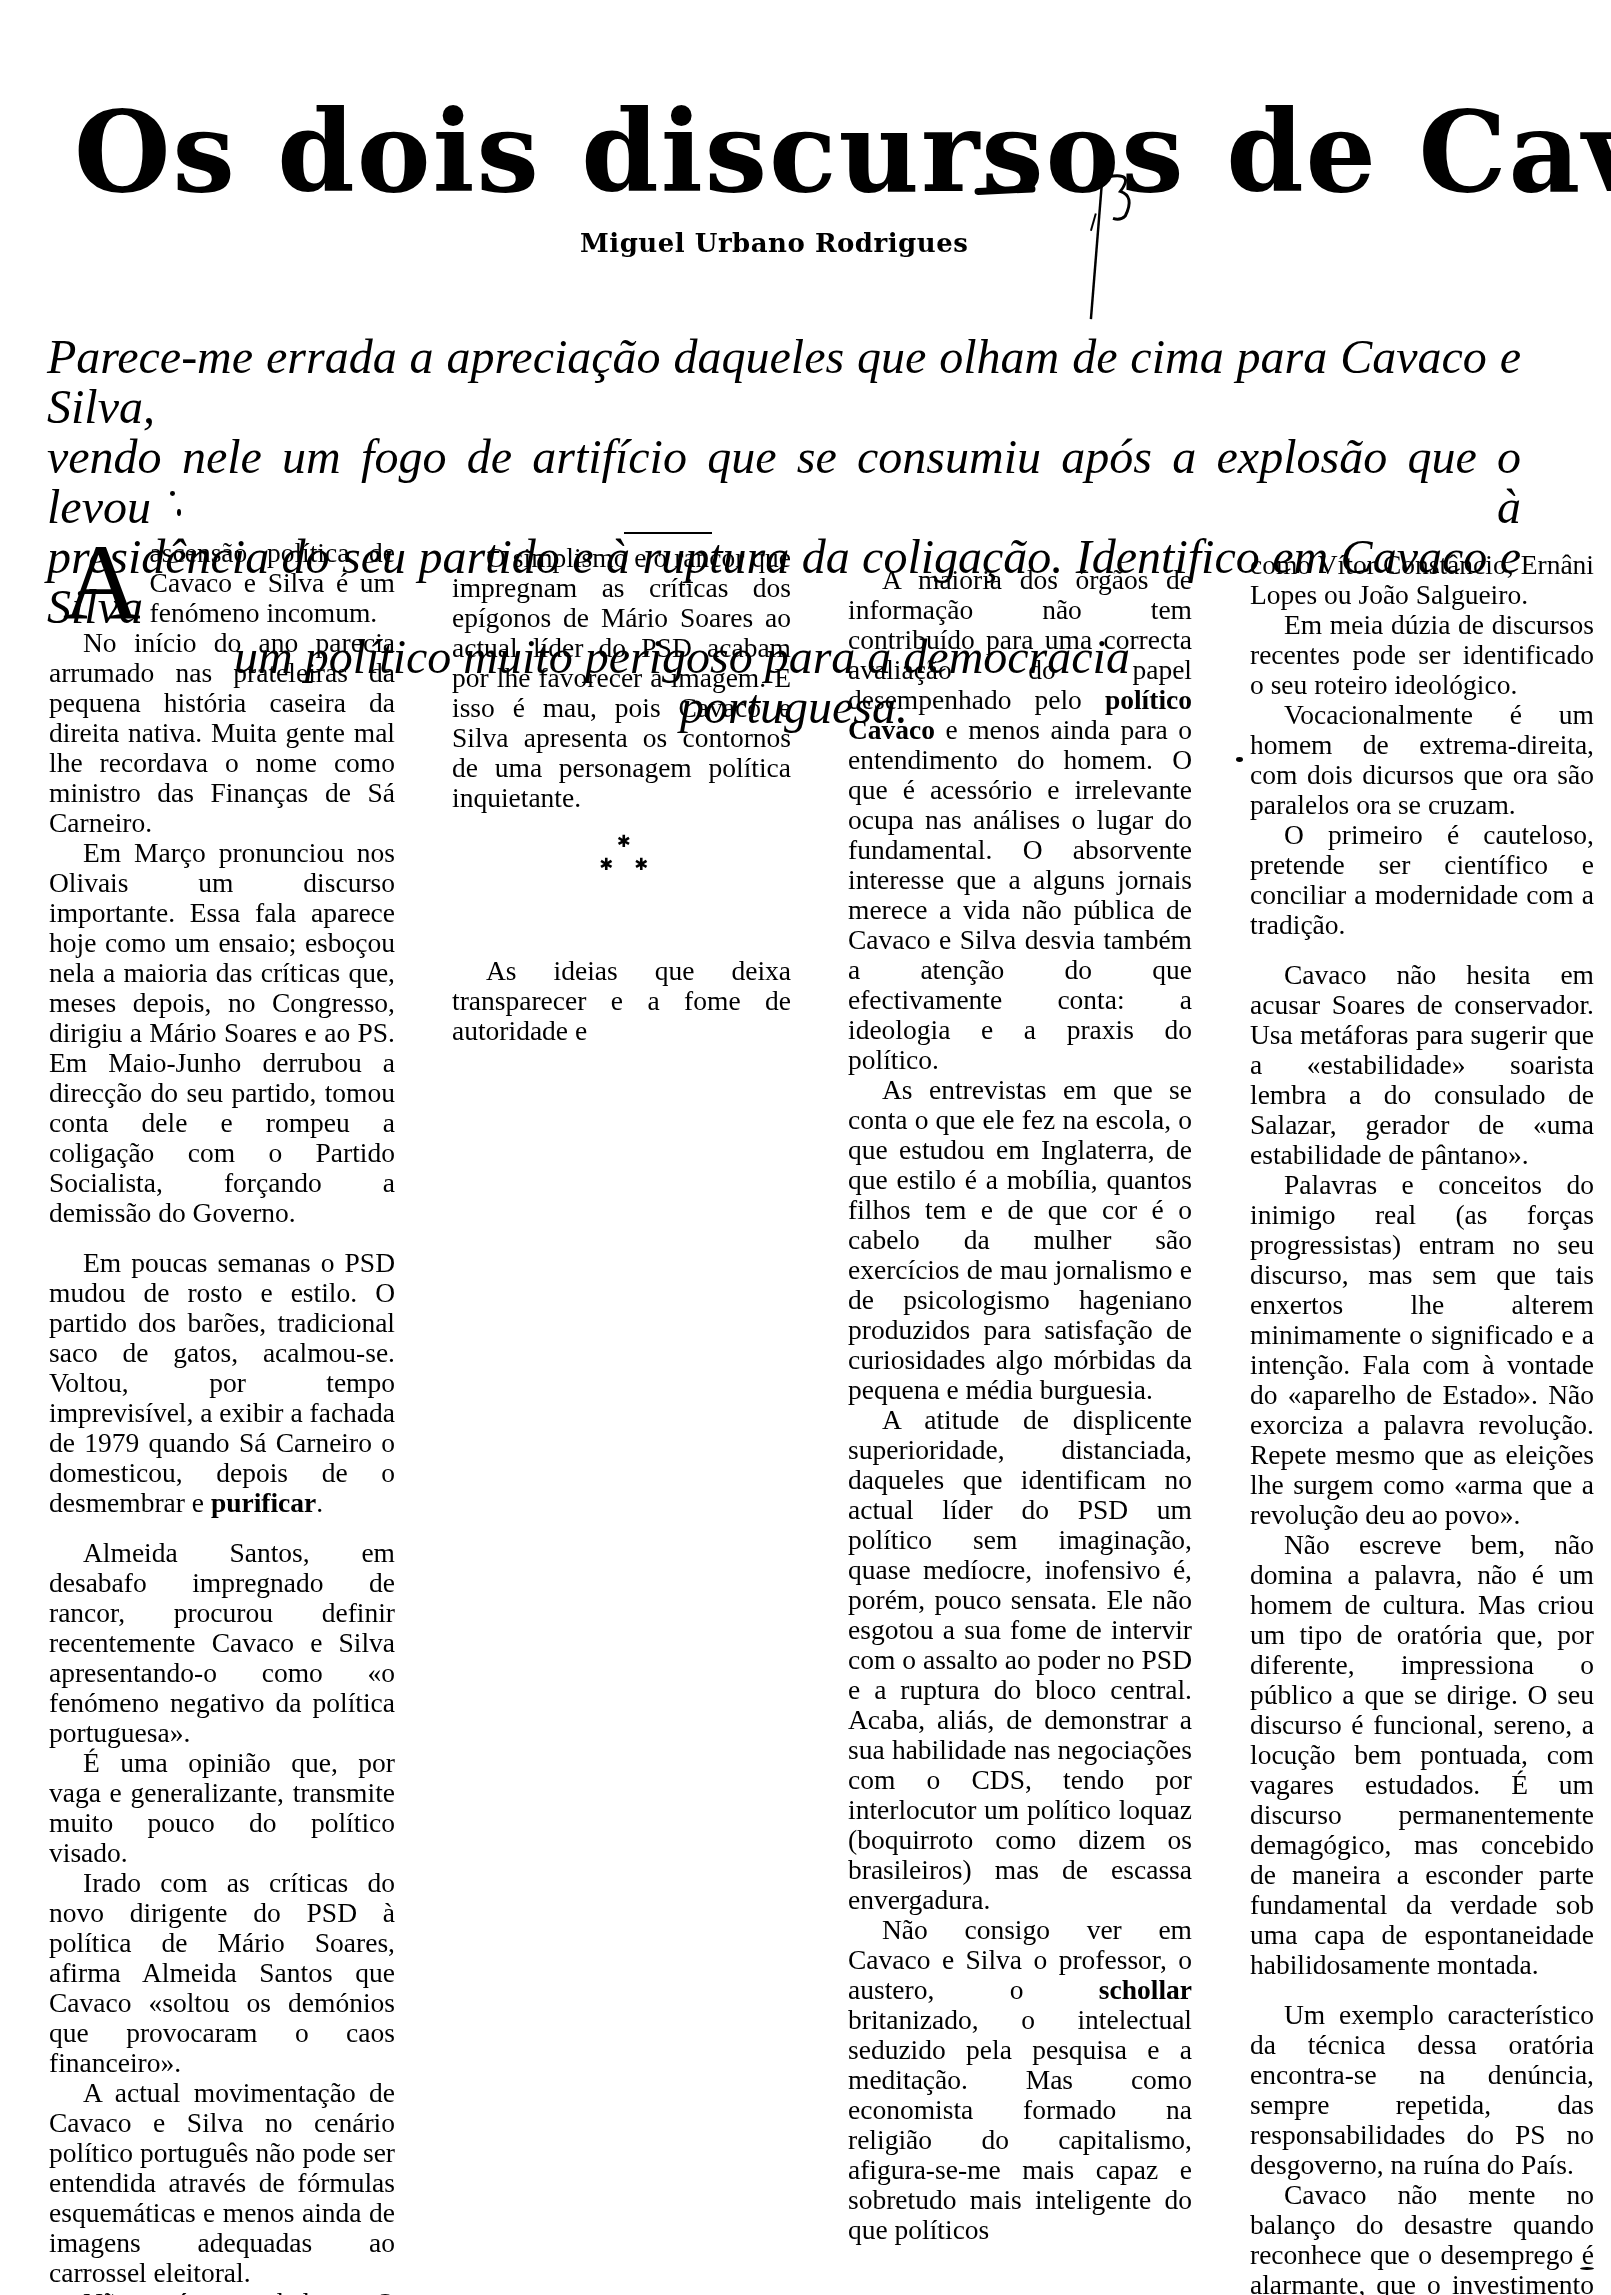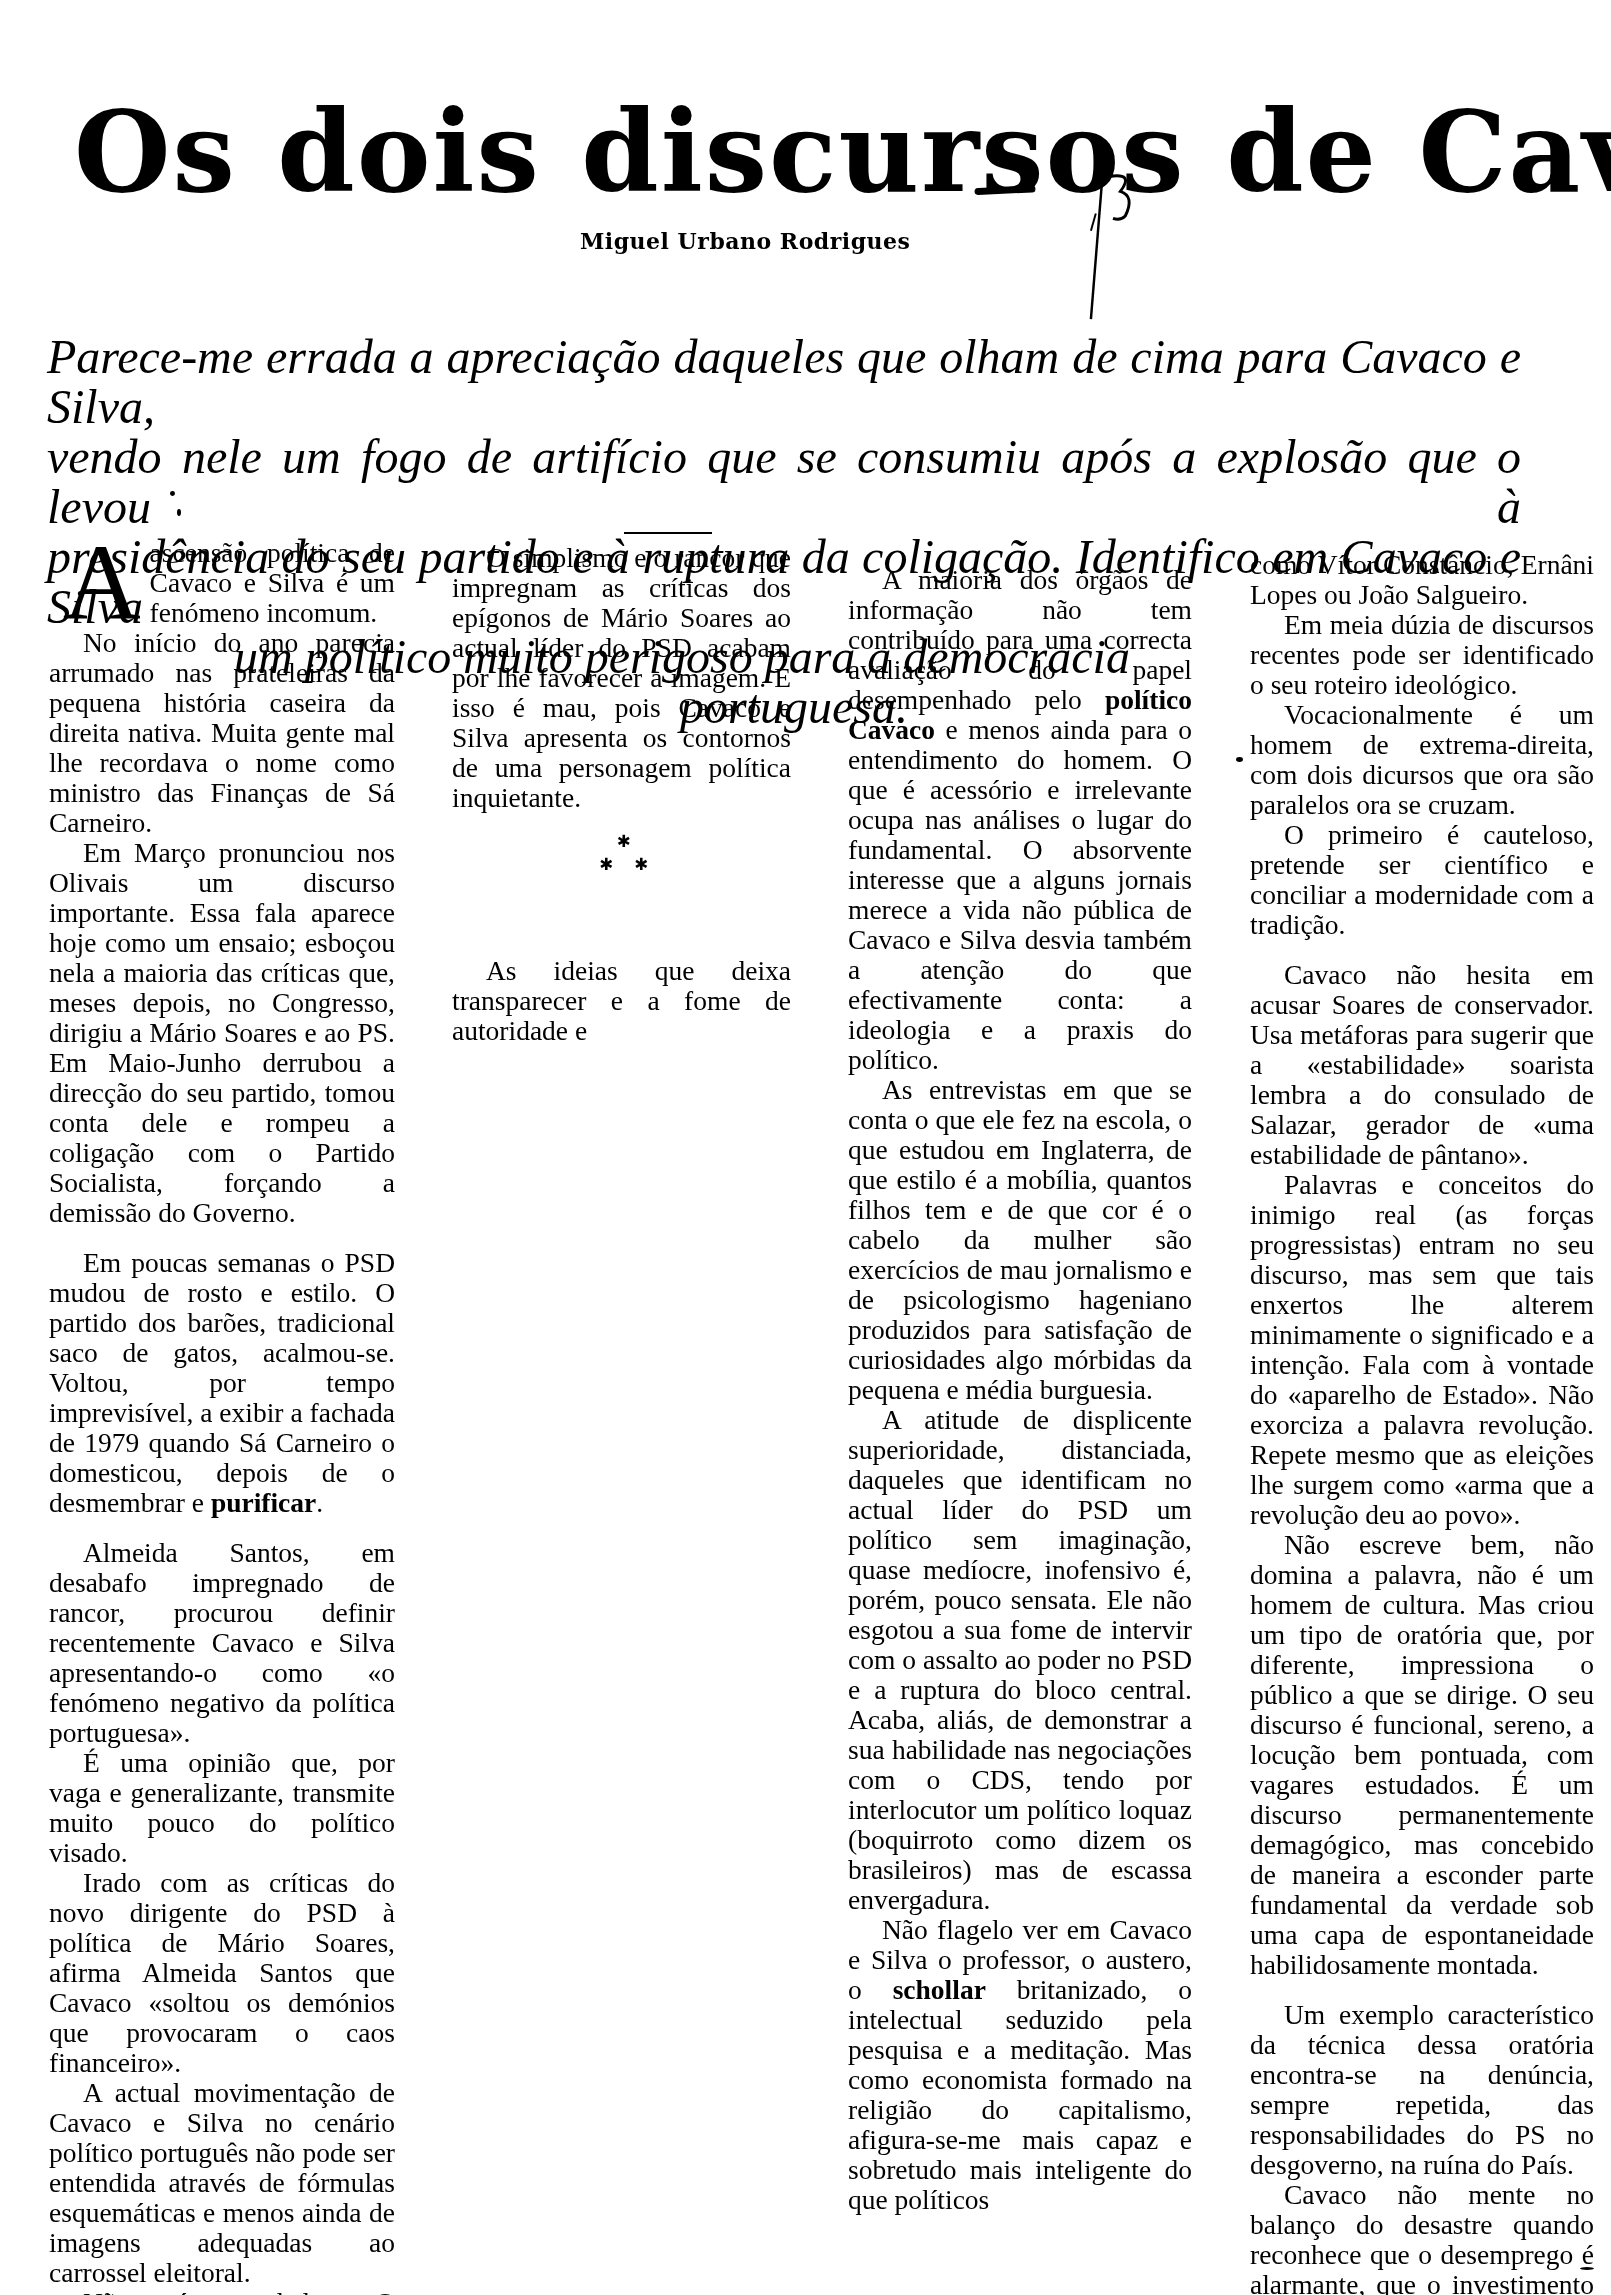--- a/index.html
+++ b/index.html
@@ -7,21 +7,21 @@
   .page { position: absolute; left: 0; top: 0; width: 1612px; height: 2295px; background: #fff; }
   .headline {
     position: absolute; left: 74px; top: 19.7px; width: 1425px;
     font-family: "DejaVu Serif", serif; font-weight: 900; font-size: 113px;
     letter-spacing: 2px; line-height: 1; white-space: nowrap;
     transform: scaleX(0.98); transform-origin: left top;
   }
   .handmark { position: absolute; left: 973px; top: 162px; width: 226px; height: 162px; }
   .byline {
     position: absolute; left: 580px; top: 228px;
-    font-family: "DejaVu Serif", serif; font-weight: bold; font-size: 22px;
+    font-family: "DejaVu Serif", serif; font-weight: bold; font-size: 26px;
     letter-spacing: 0.5px; white-space: nowrap;
   }
   .lead {
     position: absolute; left: 47px; top: 332px; width: 1474px;
     font-family: "Liberation Serif", serif; font-style: italic; font-size: 48px;
     line-height: 50px;
   }
   .lead p { margin: 0; text-align: justify; text-align-last: justify; }
   .lead p.last { text-align: left; text-align-last: center; padding-left: 187px; padding-right: 167px; }
   .col {
@@ -92,21 +92,21 @@
     <div>✱&nbsp;&nbsp;&nbsp;&nbsp;✱</div>
   </div>
   <div class="col col2" style="top:956px;">
     <p>As ideias que deixa transparecer e a fome de autoridade e</p>
   </div>
 
   <div class="col col3">
     <p><span>A maioria dos órgãos de informação não tem contribuído para uma correcta avaliação do papel desempenhado pelo</span> <span class="bold">político Cavaco</span> <span>e menos ainda para o entendimento do homem. O que é acessório e irrelevante ocupa nas análises o lugar do fundamental. O absorvente interesse que a alguns jornais merece a vida não pública de Cavaco e Silva desvia também a atenção do que efectivamente conta: a ideologia e a praxis do político.</span></p>
     <p>As entrevistas em que se conta o que ele fez na escola, o que estudou em Inglaterra, de que estilo é a mobília, quantos filhos tem e de que cor é o cabelo da mulher são exercícios de mau jornalismo e de psicologismo hageniano produzidos para satisfação de curiosidades algo mórbidas da pequena e média burguesia.</p>
     <p>A atitude de displicente superioridade, distanciada, daqueles que identificam no actual líder do PSD um político sem imaginação, quase medíocre, inofensivo é, porém, pouco sensata. Ele não esgotou a sua fome de intervir com o assalto ao poder no PSD e a ruptura do bloco central. Acaba, aliás, de demonstrar a sua habilidade nas negociações com o CDS, tendo por interlocutor um político loquaz (boquirroto como dizem os brasileiros) mas de escassa envergadura.</p>
-    <p><span>Não flagelo ver em Cavaco e Silva o professor, o austero, o</span> <span class="bold">schollar</span> <span>britanizado, o intelectual seduzido pela pesquisa e a meditação. Mas como economista formado na religião do capitalismo, afigura-se-me mais capaz e sobretudo mais inteligente do que políticos</span></p>
+    <p><span>Não consigo ver em Cavaco e Silva o professor, o austero, o</span> <span class="bold">schollar</span> <span>britanizado, o intelectual seduzido pela pesquisa e a meditação. Mas como economista formado na religião do capitalismo, afigura-se-me mais capaz e sobretudo mais inteligente do que políticos</span></p>
   </div>
 
   <div class="col col4">
     <p class="noindent">como Vítor Constâncio, Ernâni Lopes ou João Salgueiro.</p>
     <p>Em meia dúzia de discursos recentes pode ser identificado o seu roteiro ideológico.</p>
     <p>Vocacionalmente é um homem de extrema-direita, com dois dicursos que ora são paralelos ora se cruzam.</p>
     <p>O primeiro é cauteloso, pretende ser científico e conciliar a modernidade com a tradição.</p>
     <p class="gap">Cavaco não hesita em acusar Soares de conservador. Usa metáforas para sugerir que a «estabilidade» soarista lembra a do consulado de Salazar, gerador de «uma estabilidade de pântano».</p>
     <p>Palavras e conceitos do inimigo real (as forças progressistas) entram no seu discurso, mas sem que tais enxertos lhe alterem minimamente o significado e a intenção. Fala com à vontade do «aparelho de Estado». Não exorciza a palavra revolução. Repete mesmo que as eleições lhe surgem como «arma que a revolução deu ao povo».</p>
     <p>Não escreve bem, não domina a palavra, não é um homem de cultura. Mas criou um tipo de oratória que, por diferente, impressiona o público a que se dirige. O seu discurso é funcional, sereno, a locução bem pontuada, com vagares estudados. É um discurso permanentemente demagógico, mas concebido de maneira a esconder parte fundamental da verdade sob uma capa de espontaneidade habilidosamente montada.</p>

